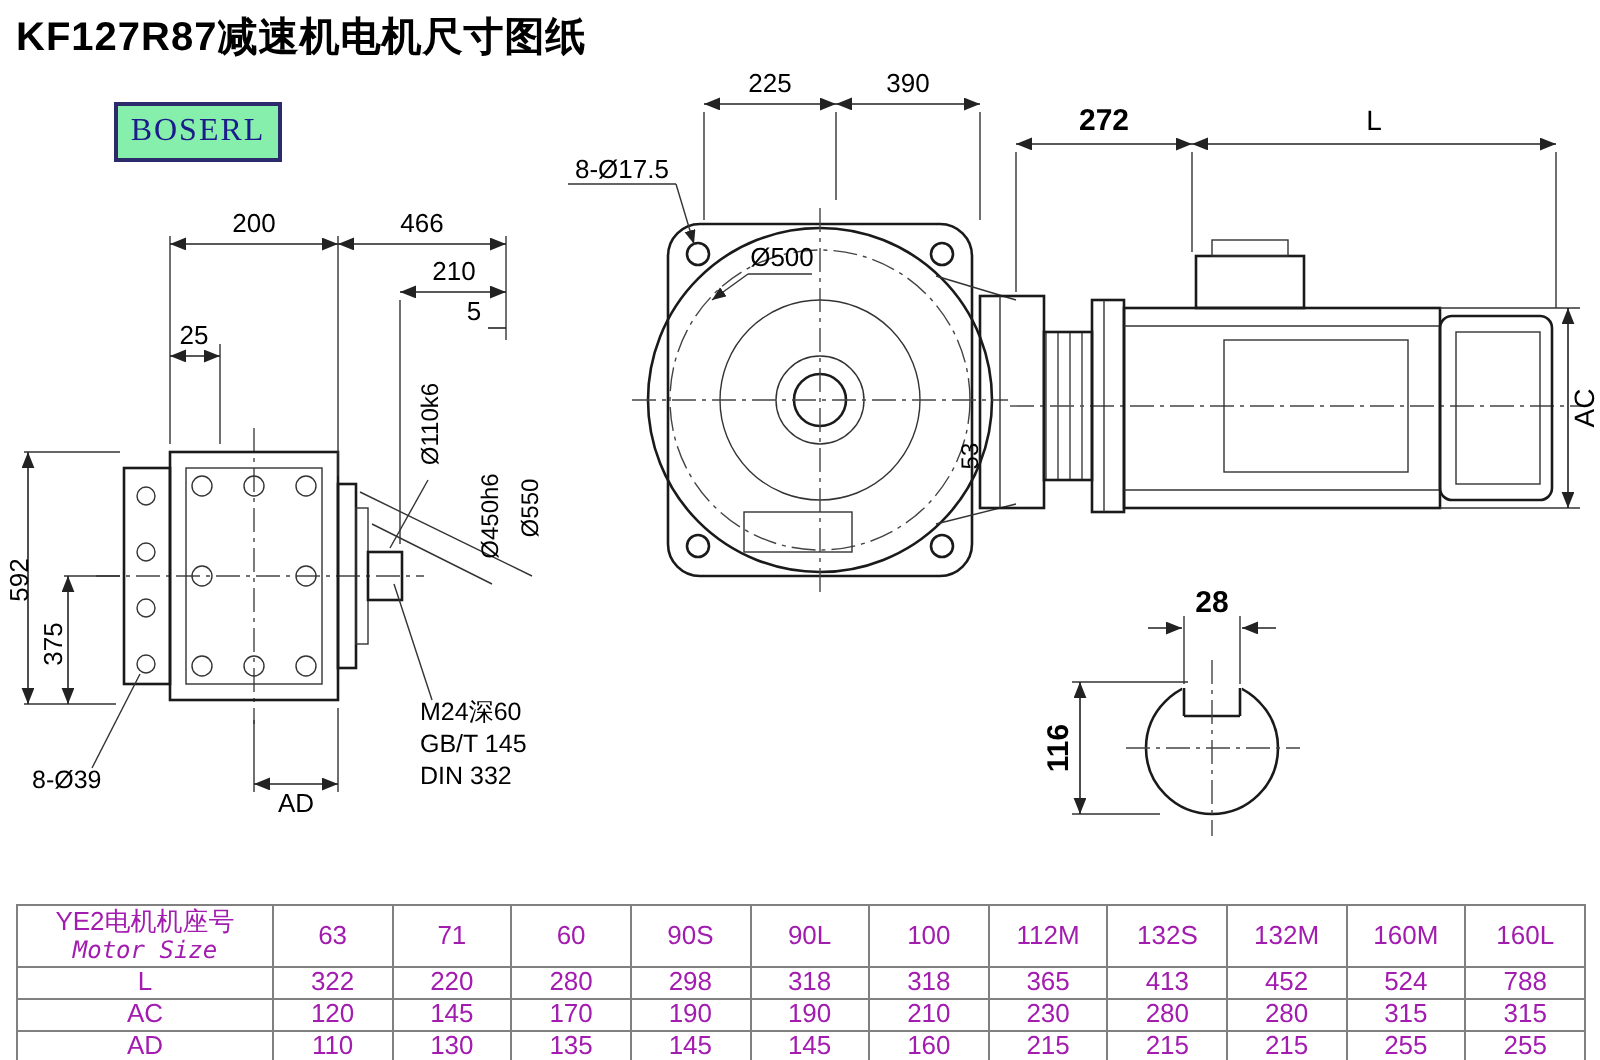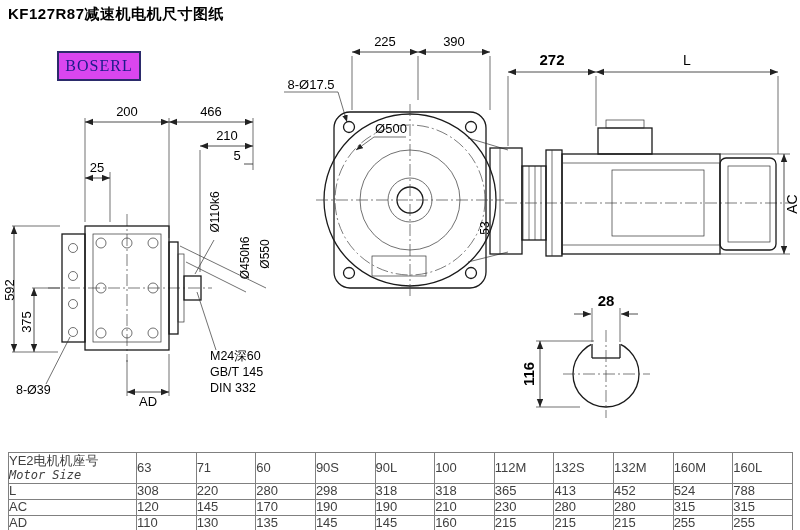--- a/index.html
+++ b/index.html
@@ -1,34 +1,34 @@
 <!DOCTYPE html>
 <html><head>
 <meta charset="utf-8">
 <style>
   html,body{margin:0;padding:0;background:#fff;}
   body{width:800px;height:530px;position:relative;font-family:"Liberation Sans",sans-serif;overflow:hidden;}
-  .page-title{position:absolute;left:8px;top:5px;font-size:15px;font-weight:bold;color:#000;letter-spacing:.5px;z-index:3;}
+  .page-title{position:absolute;left:8px;top:5px;font-size:20px;font-weight:bold;color:#000;letter-spacing:.5px;z-index:3;}
   .logo-box{position:absolute;left:57px;top:51px;width:80px;height:26px;border:2px solid #2b2b6b;color:#1b1b8a;
     display:flex;align-items:center;justify-content:center;font-family:"Liberation Serif",serif;font-size:16px;
-    letter-spacing:1px;z-index:3;background:#d946ef;}
+    letter-spacing:1px;z-index:3;background:#86efac;}
   svg{position:absolute;left:0;top:0;z-index:1;}
   .ln{stroke:#1a1a1a;stroke-width:1.3;fill:none}
   .tn{stroke:#333;stroke-width:.7;fill:none}
   .dm{stroke:#222;stroke-width:.8;fill:none}
   .cl{stroke:#444;stroke-width:.7;fill:none;stroke-dasharray:12 3 2 3}
   text{font-family:"Liberation Sans",sans-serif;fill:#000}
   .d{font-size:13px;text-anchor:middle}
   .d14{font-size:14px;text-anchor:middle}
   .db{font-size:15px;font-weight:bold;text-anchor:middle}
   .dr{font-size:12px;text-anchor:middle}
   .an{font-size:12.5px}
   .size-table{position:absolute;left:8px;top:452px;width:785px;border-collapse:collapse;table-layout:fixed;z-index:2;background:#fff;}
-  .size-table th,.size-table td{border:1px solid #808080;text-align:left;font-weight:normal;font-size:13px;
-    padding:0;color:#404040;height:15px;line-height:1.15;margin-top:39px;}
+  .size-table th,.size-table td{border:1px solid #808080;text-align:center;font-weight:normal;font-size:13px;
+    padding:0;color:#a21caf;height:15px;line-height:1.15;margin-top:39px;}
   .size-table tr.hdr th{height:30px;}
   .hcell{font-size:12px;}
   .hcell .en{font-family:"DejaVu Sans Mono",monospace;font-size:12px;font-style:italic;}
 </style>
 </head>
 <body>
 
 <div class="page-title">KF127R87减速机电机尺寸图纸</div>
 <div class="logo-box">BOSERL</div>
 
@@ -221,21 +221,21 @@
     <th>90L</th>
     <th>100</th>
     <th>112M</th>
     <th>132S</th>
     <th>132M</th>
     <th>160M</th>
     <th>160L</th>
   </tr>
   <tr>
     <th>L</th>
-    <td>308</td>
+    <td>322</td>
     <td>220</td>
     <td>280</td>
     <td>298</td>
     <td>318</td>
     <td>318</td>
     <td>365</td>
     <td>413</td>
     <td>452</td>
     <td>524</td>
     <td>788</td>

